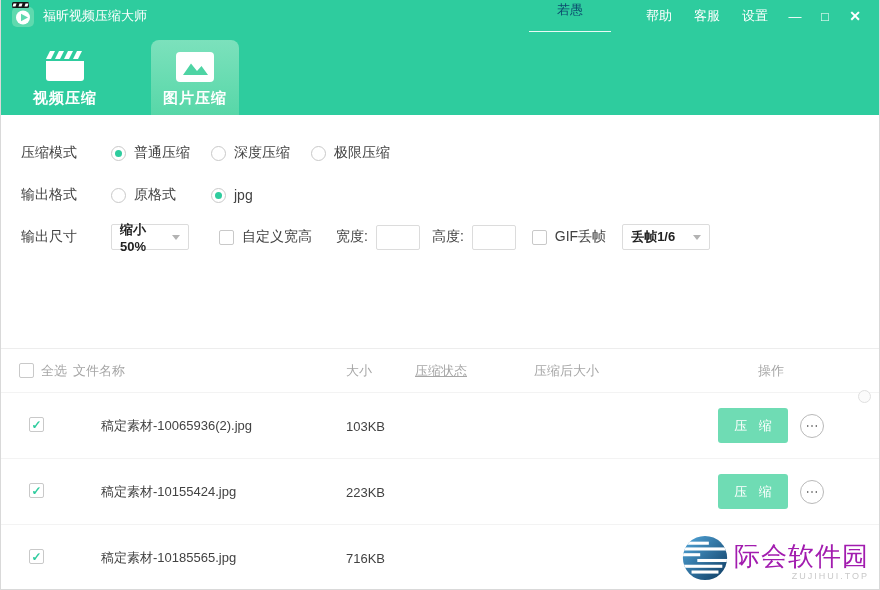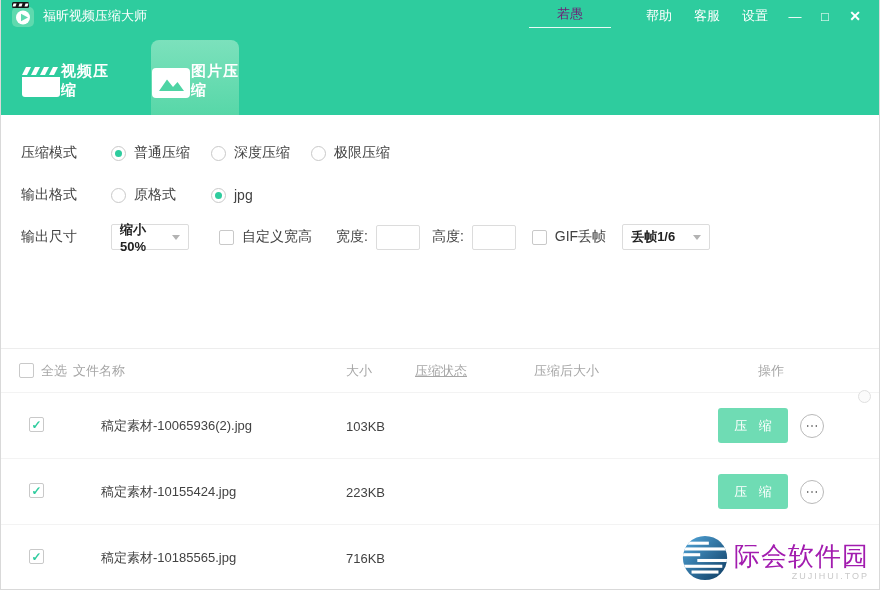--- a/index.html
+++ b/index.html
@@ -6,29 +6,29 @@
   body { background:#fff; }
   #app { position:relative; width:880px; height:590px; background:#fff; overflow:hidden;
          border:1px solid #d9d9d9; border-top:none; }
 
   
   .titlebar { position:absolute; top:0; left:0; right:0; height:32px; background:#2ecc9e;
               display:flex; align-items:center; padding:0 10px; z-index:5; }
   .app-icon { width:24px; height:26px; margin-right:8px; margin-top:-2px; }
   .app-title { color:#fff; font-size:13px; }
   .titlebar-right { margin-left:auto; display:flex; align-items:center; }
-  .user-name { color:#701a75; font-size:13px; padding:0 28px 4px; border-bottom:1px solid rgba(255,255,255,.9);
+  .user-name { color:#0c4a6e; font-size:13px; padding:0 28px 12px; border-bottom:1px solid rgba(255,255,255,.9);
                margin-right:24px; cursor:pointer; }
   .menu-item { color:#fff; font-size:13px; margin:0 11px; cursor:pointer; }
   .win-btn { color:#fff; width:28px; text-align:center; font-size:13px; margin-left:2px; cursor:pointer; }
   .win-btn.close { font-weight:bold; font-size:14px; }
 
   
   .tabbar { position:absolute; top:32px; left:0; right:0; height:83px; background:#2ecc9e; }
-  .tab { position:absolute; top:8px; height:75px; width:88px; display:flex; flex-direction:row;
+  .tab { position:absolute; top:8px; height:75px; width:88px; display:flex; flex-direction:column;
          align-items:center; cursor:pointer; }
   .tab-video { left:20px; }
   .tab-image { left:150px; background:linear-gradient(180deg,#7ce1bc,#57d7a8);
                border-radius:8px 8px 0 0; }
   .tab-icon { margin-top:11px; height:32px; }
   .tab-label { color:#fff; font-size:15px; font-weight:600; margin-top:6px; letter-spacing:1px; }
 
   
   .settings { position:absolute; top:115px; left:0; right:0; height:163px; background:#fff; }
   .setting-row { position:absolute; left:20px; right:12px; height:30px; display:flex; align-items:center; }

